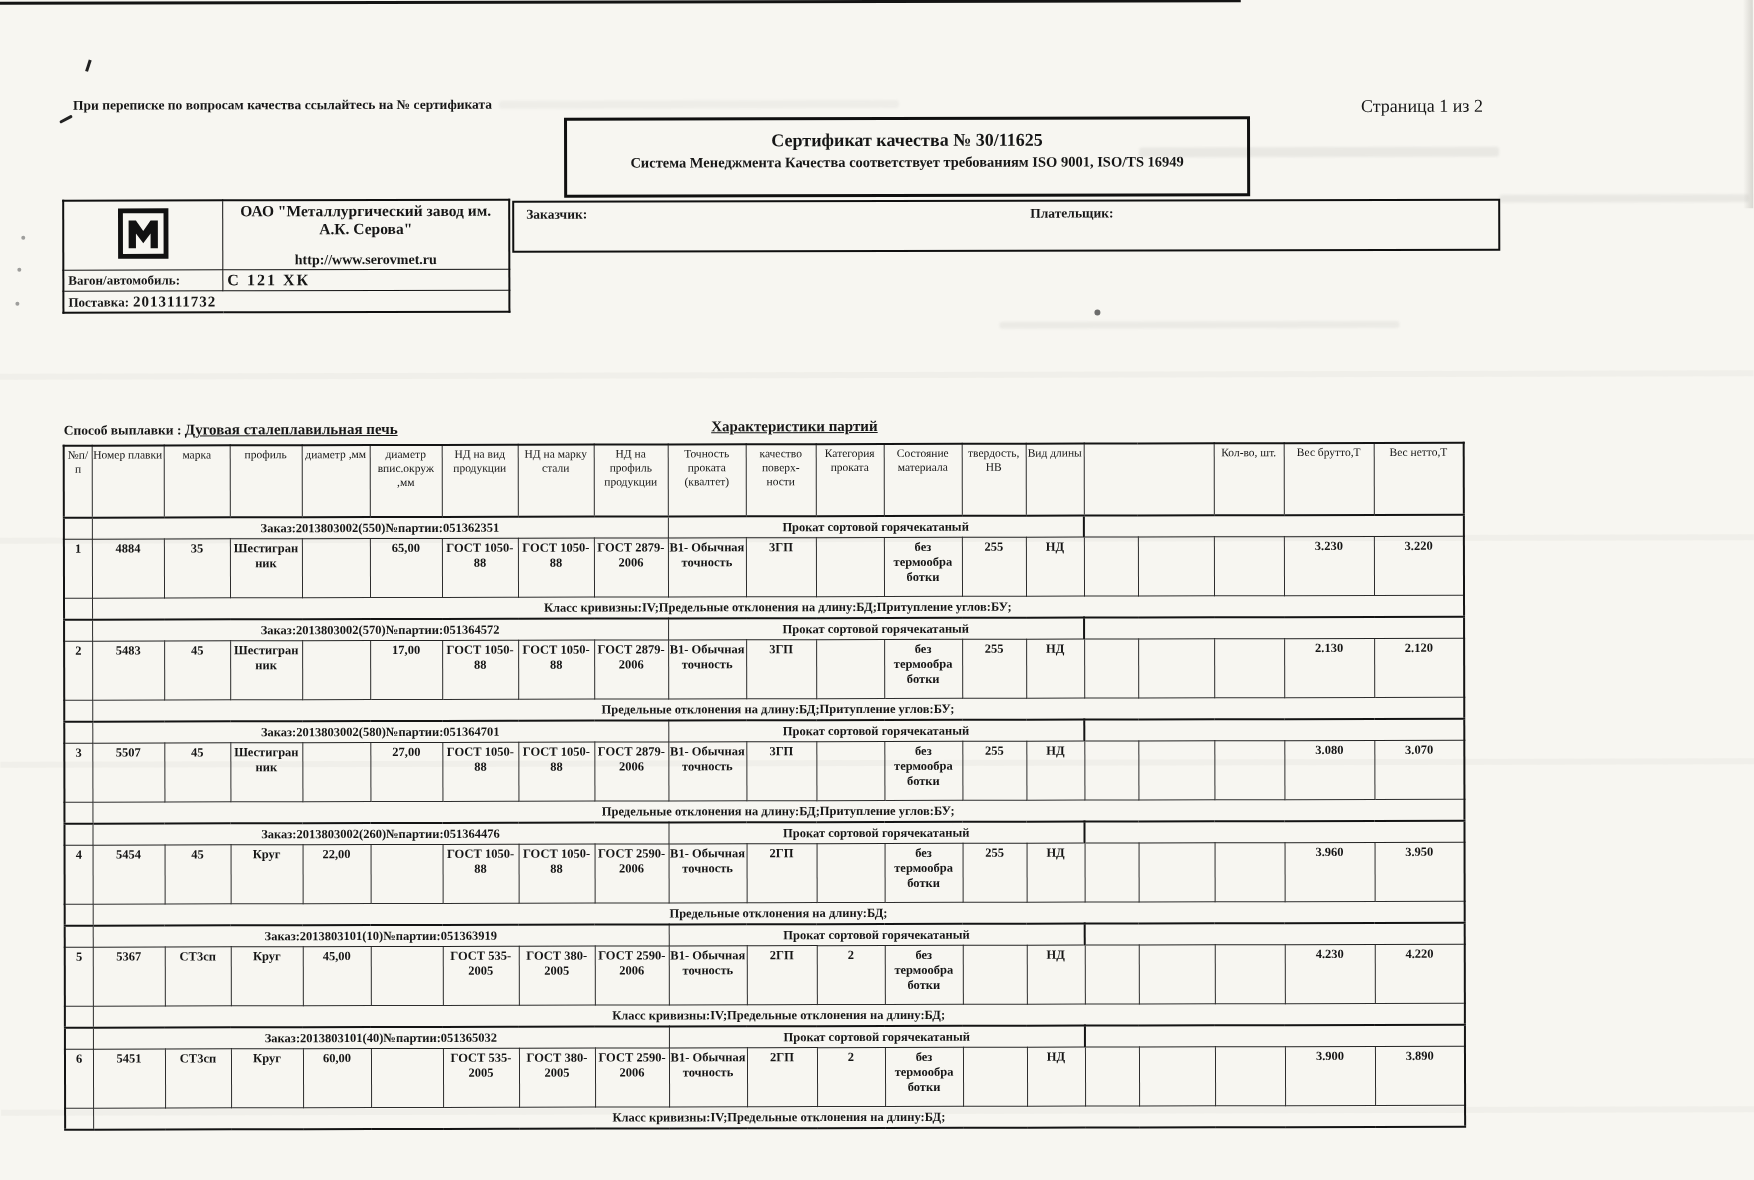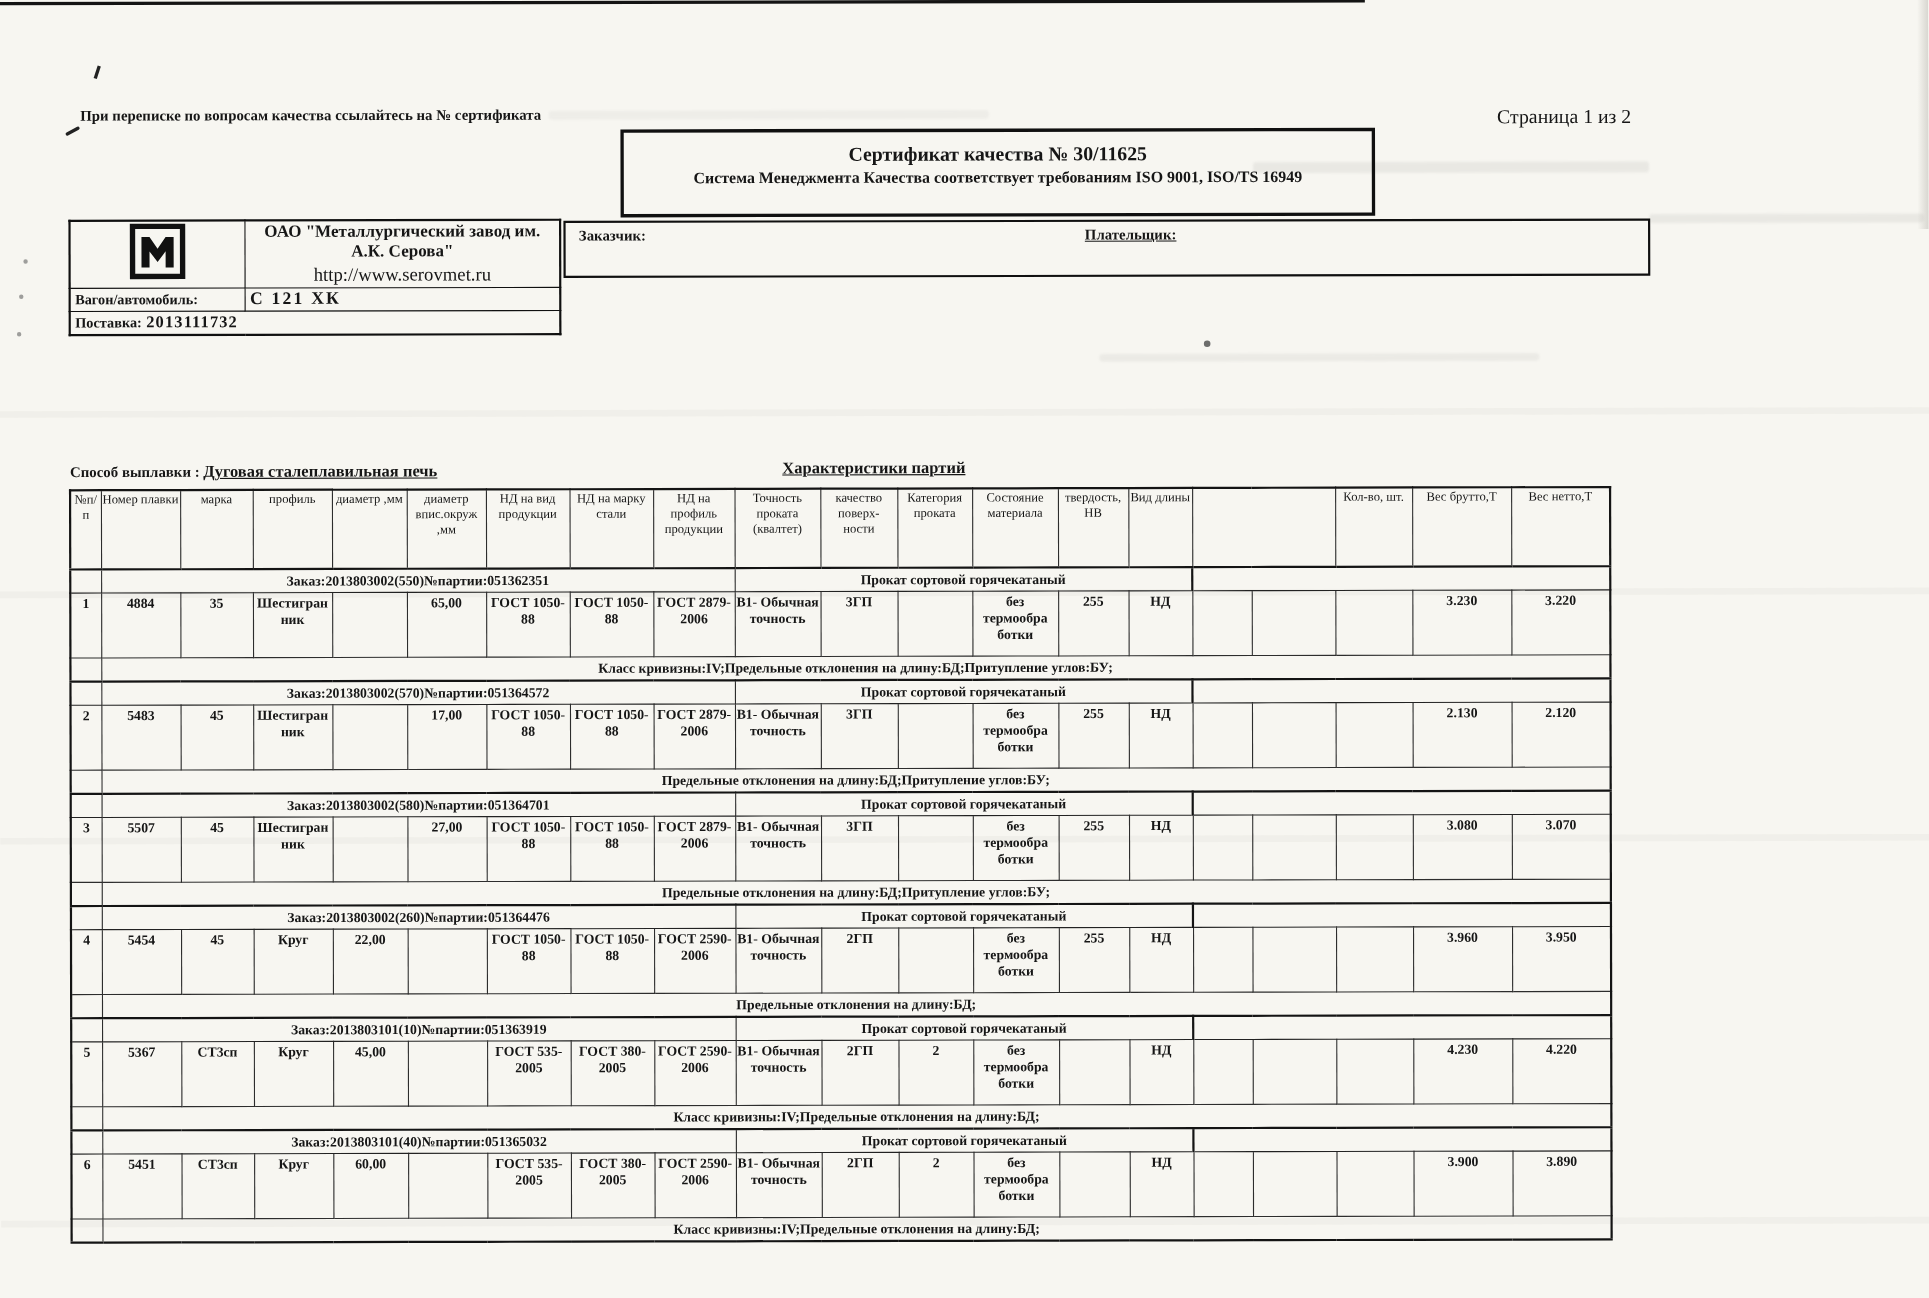--- a/index.html
+++ b/index.html
@@ -29,33 +29,33 @@
   .title-main{font-size:18px;font-weight:bold;margin-top:10px;}
   .title-sub{font-size:14.5px;font-weight:bold;margin-top:3px;}
   .company-box{
     position:absolute;left:63px;top:198px;width:448px;
     border:2px solid #101010;border-collapse:collapse;background:transparent;
   }
   .company-box td{border:1.5px solid #101010;padding:1px 4px;vertical-align:middle;}
   .logo-cell{width:96px;text-align:center;}
   .name-cell{text-align:center;}
   .company-name{font-size:15.5px;font-weight:bold;line-height:1.15;}
-  .company-url{font-size:17px;font-weight:normal;margin-top:2px;}
+  .company-url{font-size:14px;font-weight:bold;margin-top:14px;}
   .info-label{font-size:13px;font-weight:bold;width:150px;}
   .info-value{font-size:14px;font-weight:bold;}
   .wagon-value{font-size:16px;letter-spacing:2px;}
   .delivery-row td{border-bottom:none;}
   .delivery-value{font-size:15px;letter-spacing:1px;}
   .parties-box{
     position:absolute;left:513px;top:200px;width:984px;height:48px;
     border:2px solid #101010;
   }
   .party-label{position:absolute;top:4px;font-size:13.5px;font-weight:bold;}
   .customer-label{left:12px;}
-  .payer-label{left:472px;text-decoration:underline;}
+  .payer-label{left:516px;}
   
   .melting-line{position:absolute;left:64px;top:420px;font-size:13.5px;}
   .melting-label{font-weight:bold;}
   .melting-value{font-size:15px;font-weight:bold;text-decoration:underline;margin-top:44px;}
   .section-title{
     position:absolute;left:668px;top:418px;width:210px;text-align:right;
     font-size:15px;font-weight:bold;text-decoration:underline;
   }
   table.batch{
     position:absolute;left:63px;top:443px;width:1400px;

